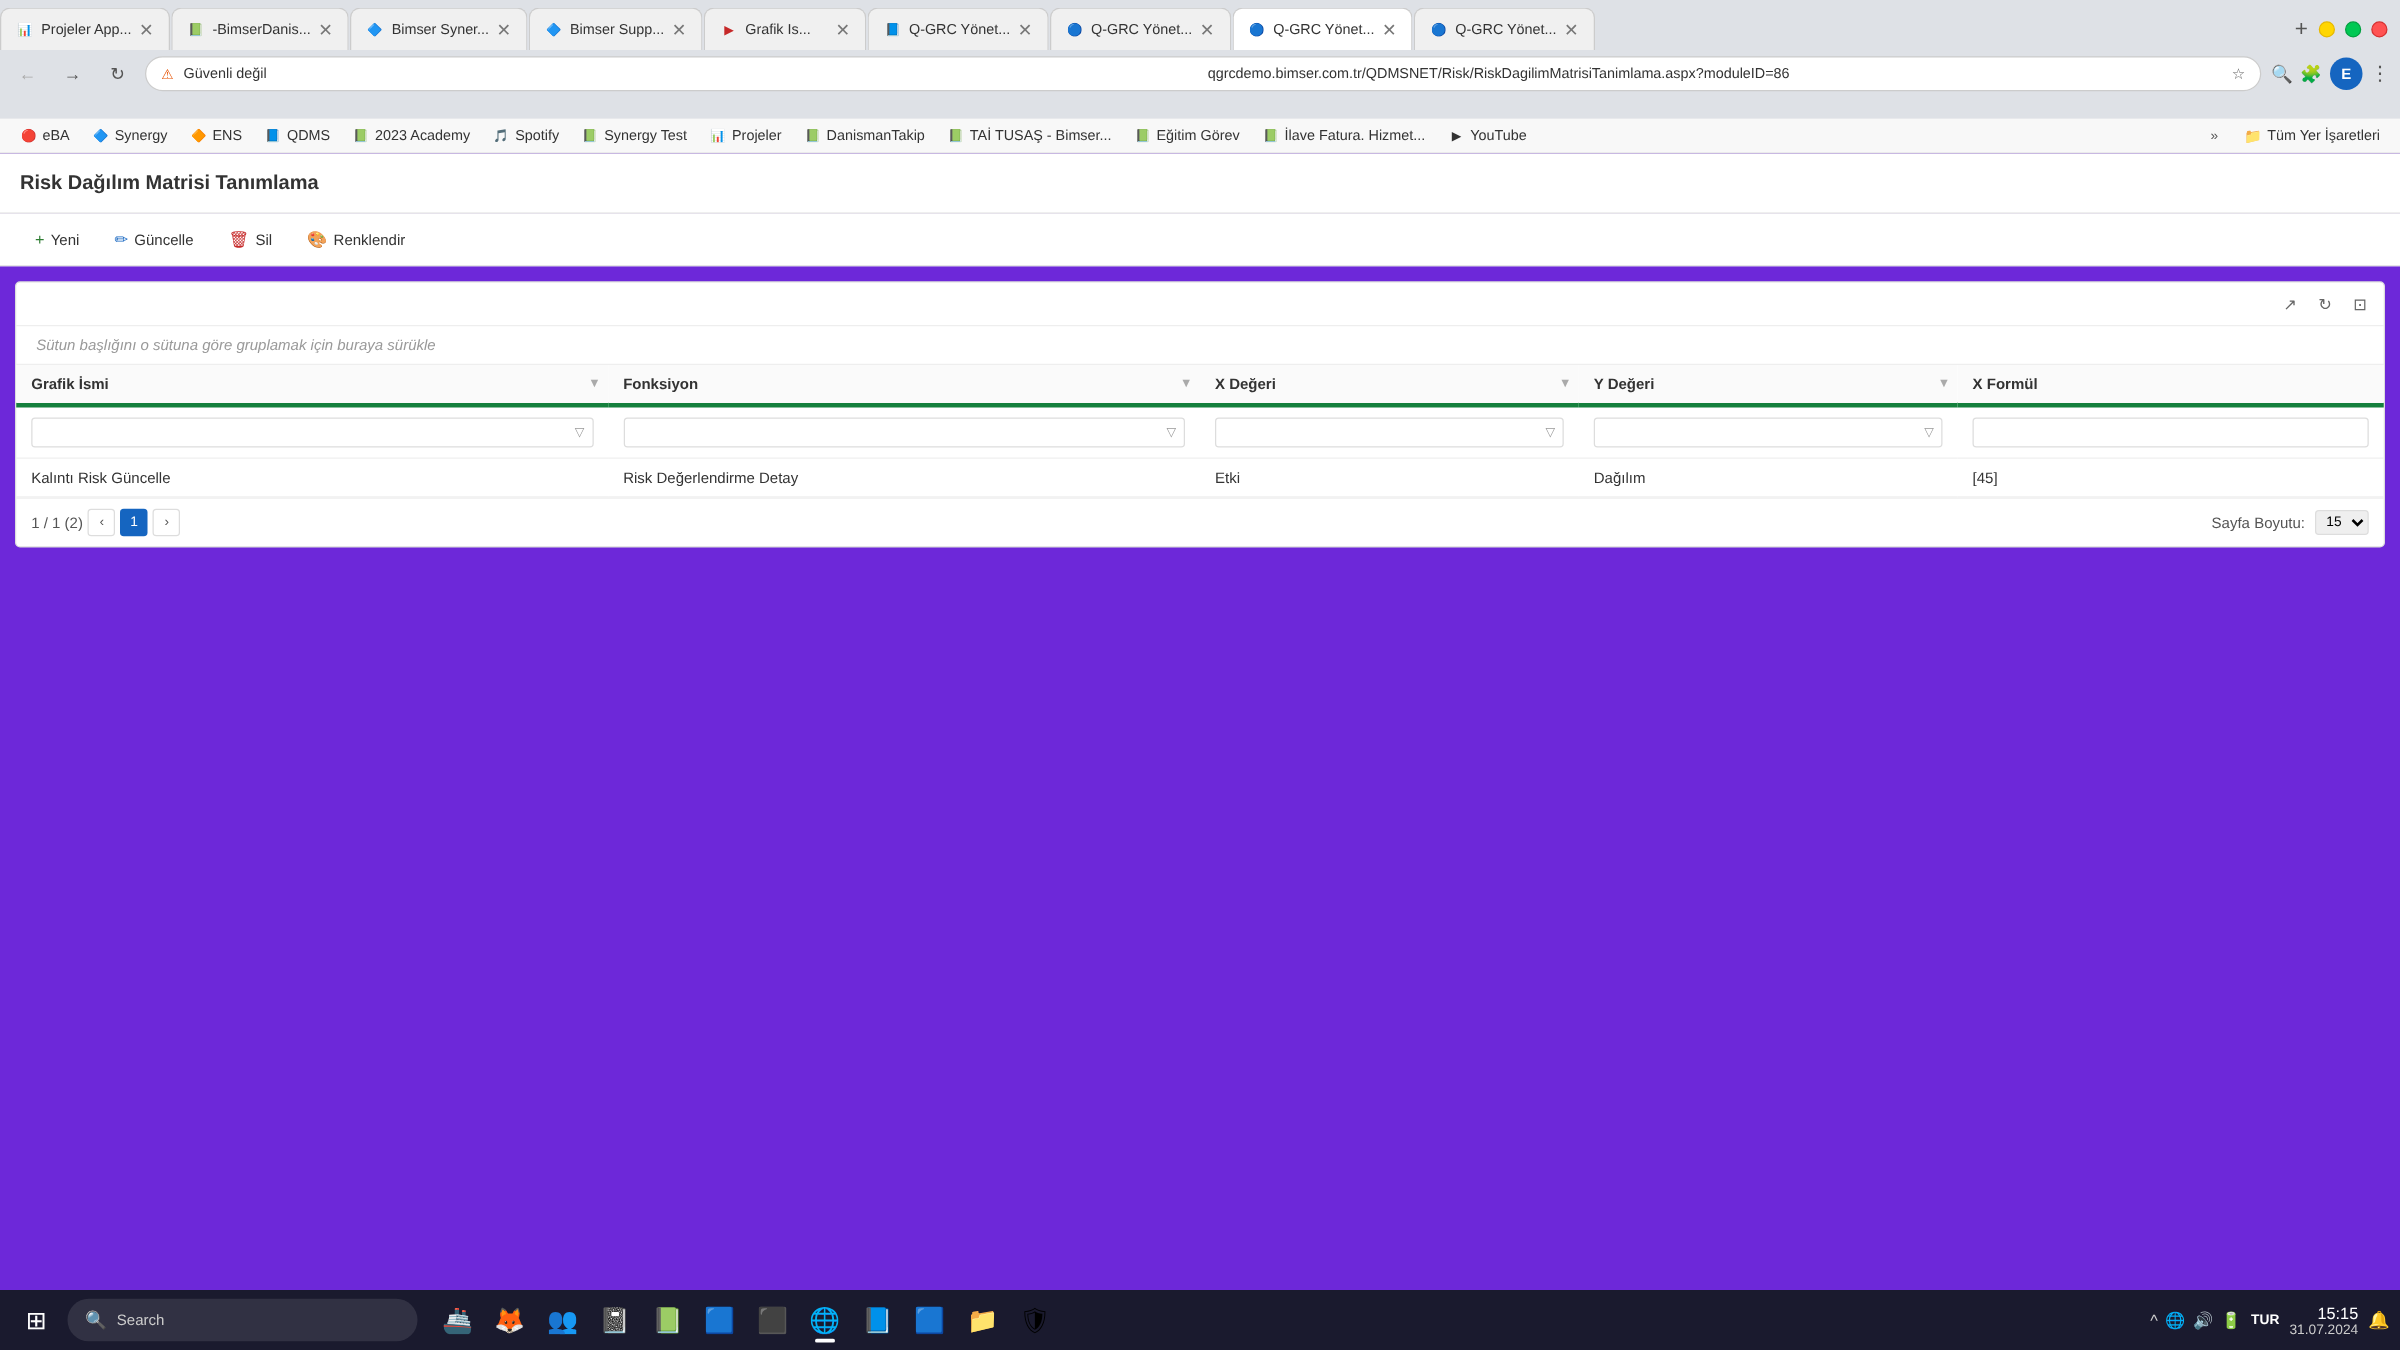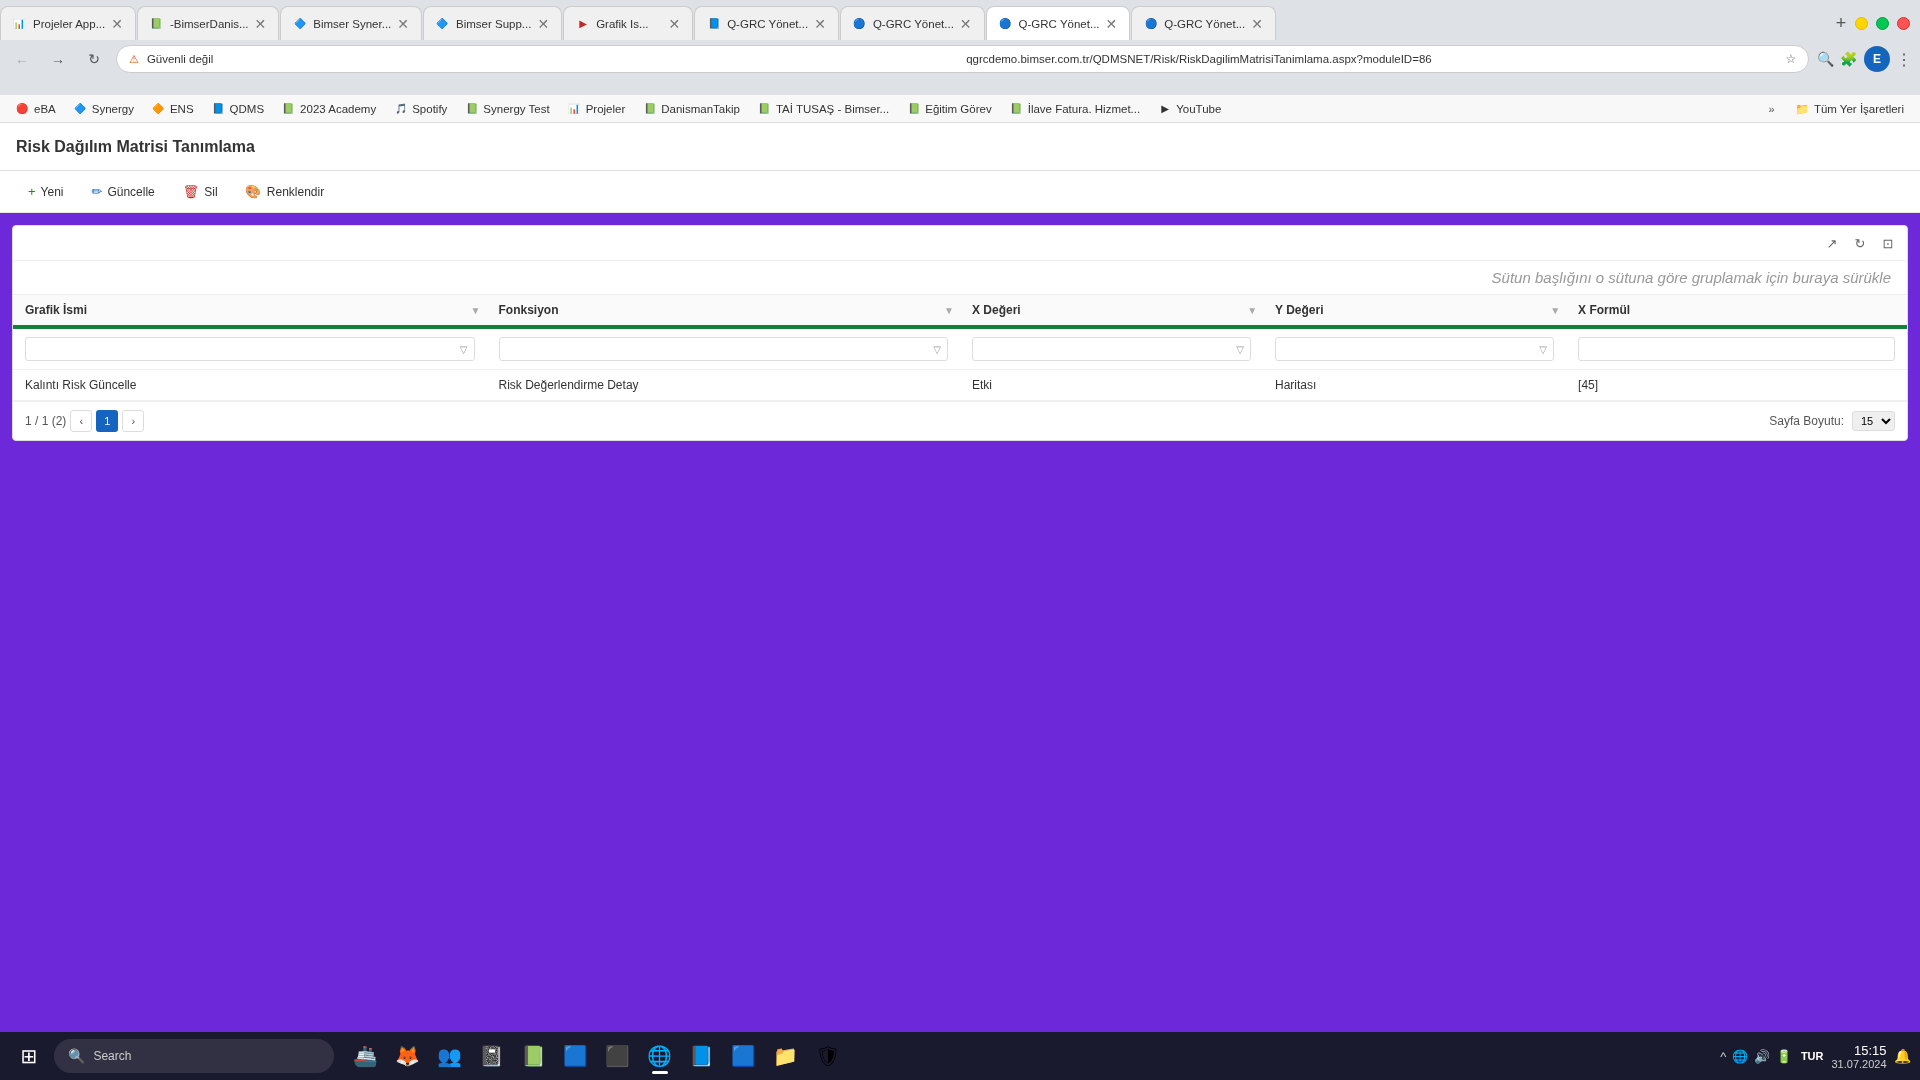--- a/index.html
+++ b/index.html
@@ -48,21 +48,21 @@
     .toolbar-btn .icon { font-size: 13px; }
     .toolbar-btn.green-icon .icon { color: #2e7d32; }
     .toolbar-btn.blue-icon .icon { color: #1565c0; }
     .toolbar-btn.red-icon .icon { color: #c62828; }
     .toolbar-btn.gray-icon .icon { color: #666; }
 
     
     .grid-area { margin: 12px; background: #fff; border: 1px solid #ddd; border-radius: 4px; }
     .grid-toolbar { display: flex; justify-content: flex-end; padding: 6px 8px; border-bottom: 1px solid #eee; gap: 6px; }
     .grid-tool-btn { width: 22px; height: 22px; display: flex; align-items: center; justify-content: center; cursor: pointer; color: #666; border-radius: 3px; font-size: 13px; }
-    .group-hint { padding: 8px 16px; font-size: 15px; color: #999; border-bottom: 1px solid #eee; font-style: italic; text-align: right; }
+    .group-hint { padding: 8px 16px; font-size: 12px; color: #999; border-bottom: 1px solid #eee; font-style: italic; }
 
     
     .data-table { width: 100%; border-collapse: collapse; }
     .data-table th { background: #fafafa; border-bottom: 4px solid #15803d; padding: 8px 12px; text-align: left; font-size: 12px; font-weight: 600; color: #333; position: relative; }
     .data-table th .filter-icon { color: #aaa; font-size: 10px; position: absolute; right: 6px; top: 50%; transform: translateY(-50%); cursor: pointer; }
     .filter-row td { padding: 4px 8px; border-bottom: 1px solid #e8e8e8; }
     .filter-input { width: 100%; height: 24px; border: 1px solid #ddd; border-radius: 3px; padding: 0 6px; font-size: 11px; display: flex; align-items: center; gap: 4px; }
     .filter-input-inner { border: none; outline: none; flex: 1; font-size: 11px; width: 100%; }
     .filter-funnel { color: #999; font-size: 10px; }
     .data-table td { padding: 8px 12px; border-bottom: 1px solid #f0f0f0; font-size: 12px; color: #333; }
@@ -327,21 +327,21 @@
               <input class="filter-input-inner" type="text" style="">
             </div>
           </td>
         </tr>
       </thead>
       <tbody id="table-body">
           <tr>
       <td>Kalıntı Risk Güncelle</td>
       <td>Risk Değerlendirme Detay</td>
       <td>Etki</td>
-      <td>Haritası</td>
+      <td>Dağılım</td>
       <td>[45]</td>
     </tr>
         </tbody>
     </table>
 
     <div class="pagination">
       <div class="pagination-left">
         <span>1 / 1 (2)</span>
         <div class="pg-btn">‹</div>
         <div class="pg-current">1</div>

